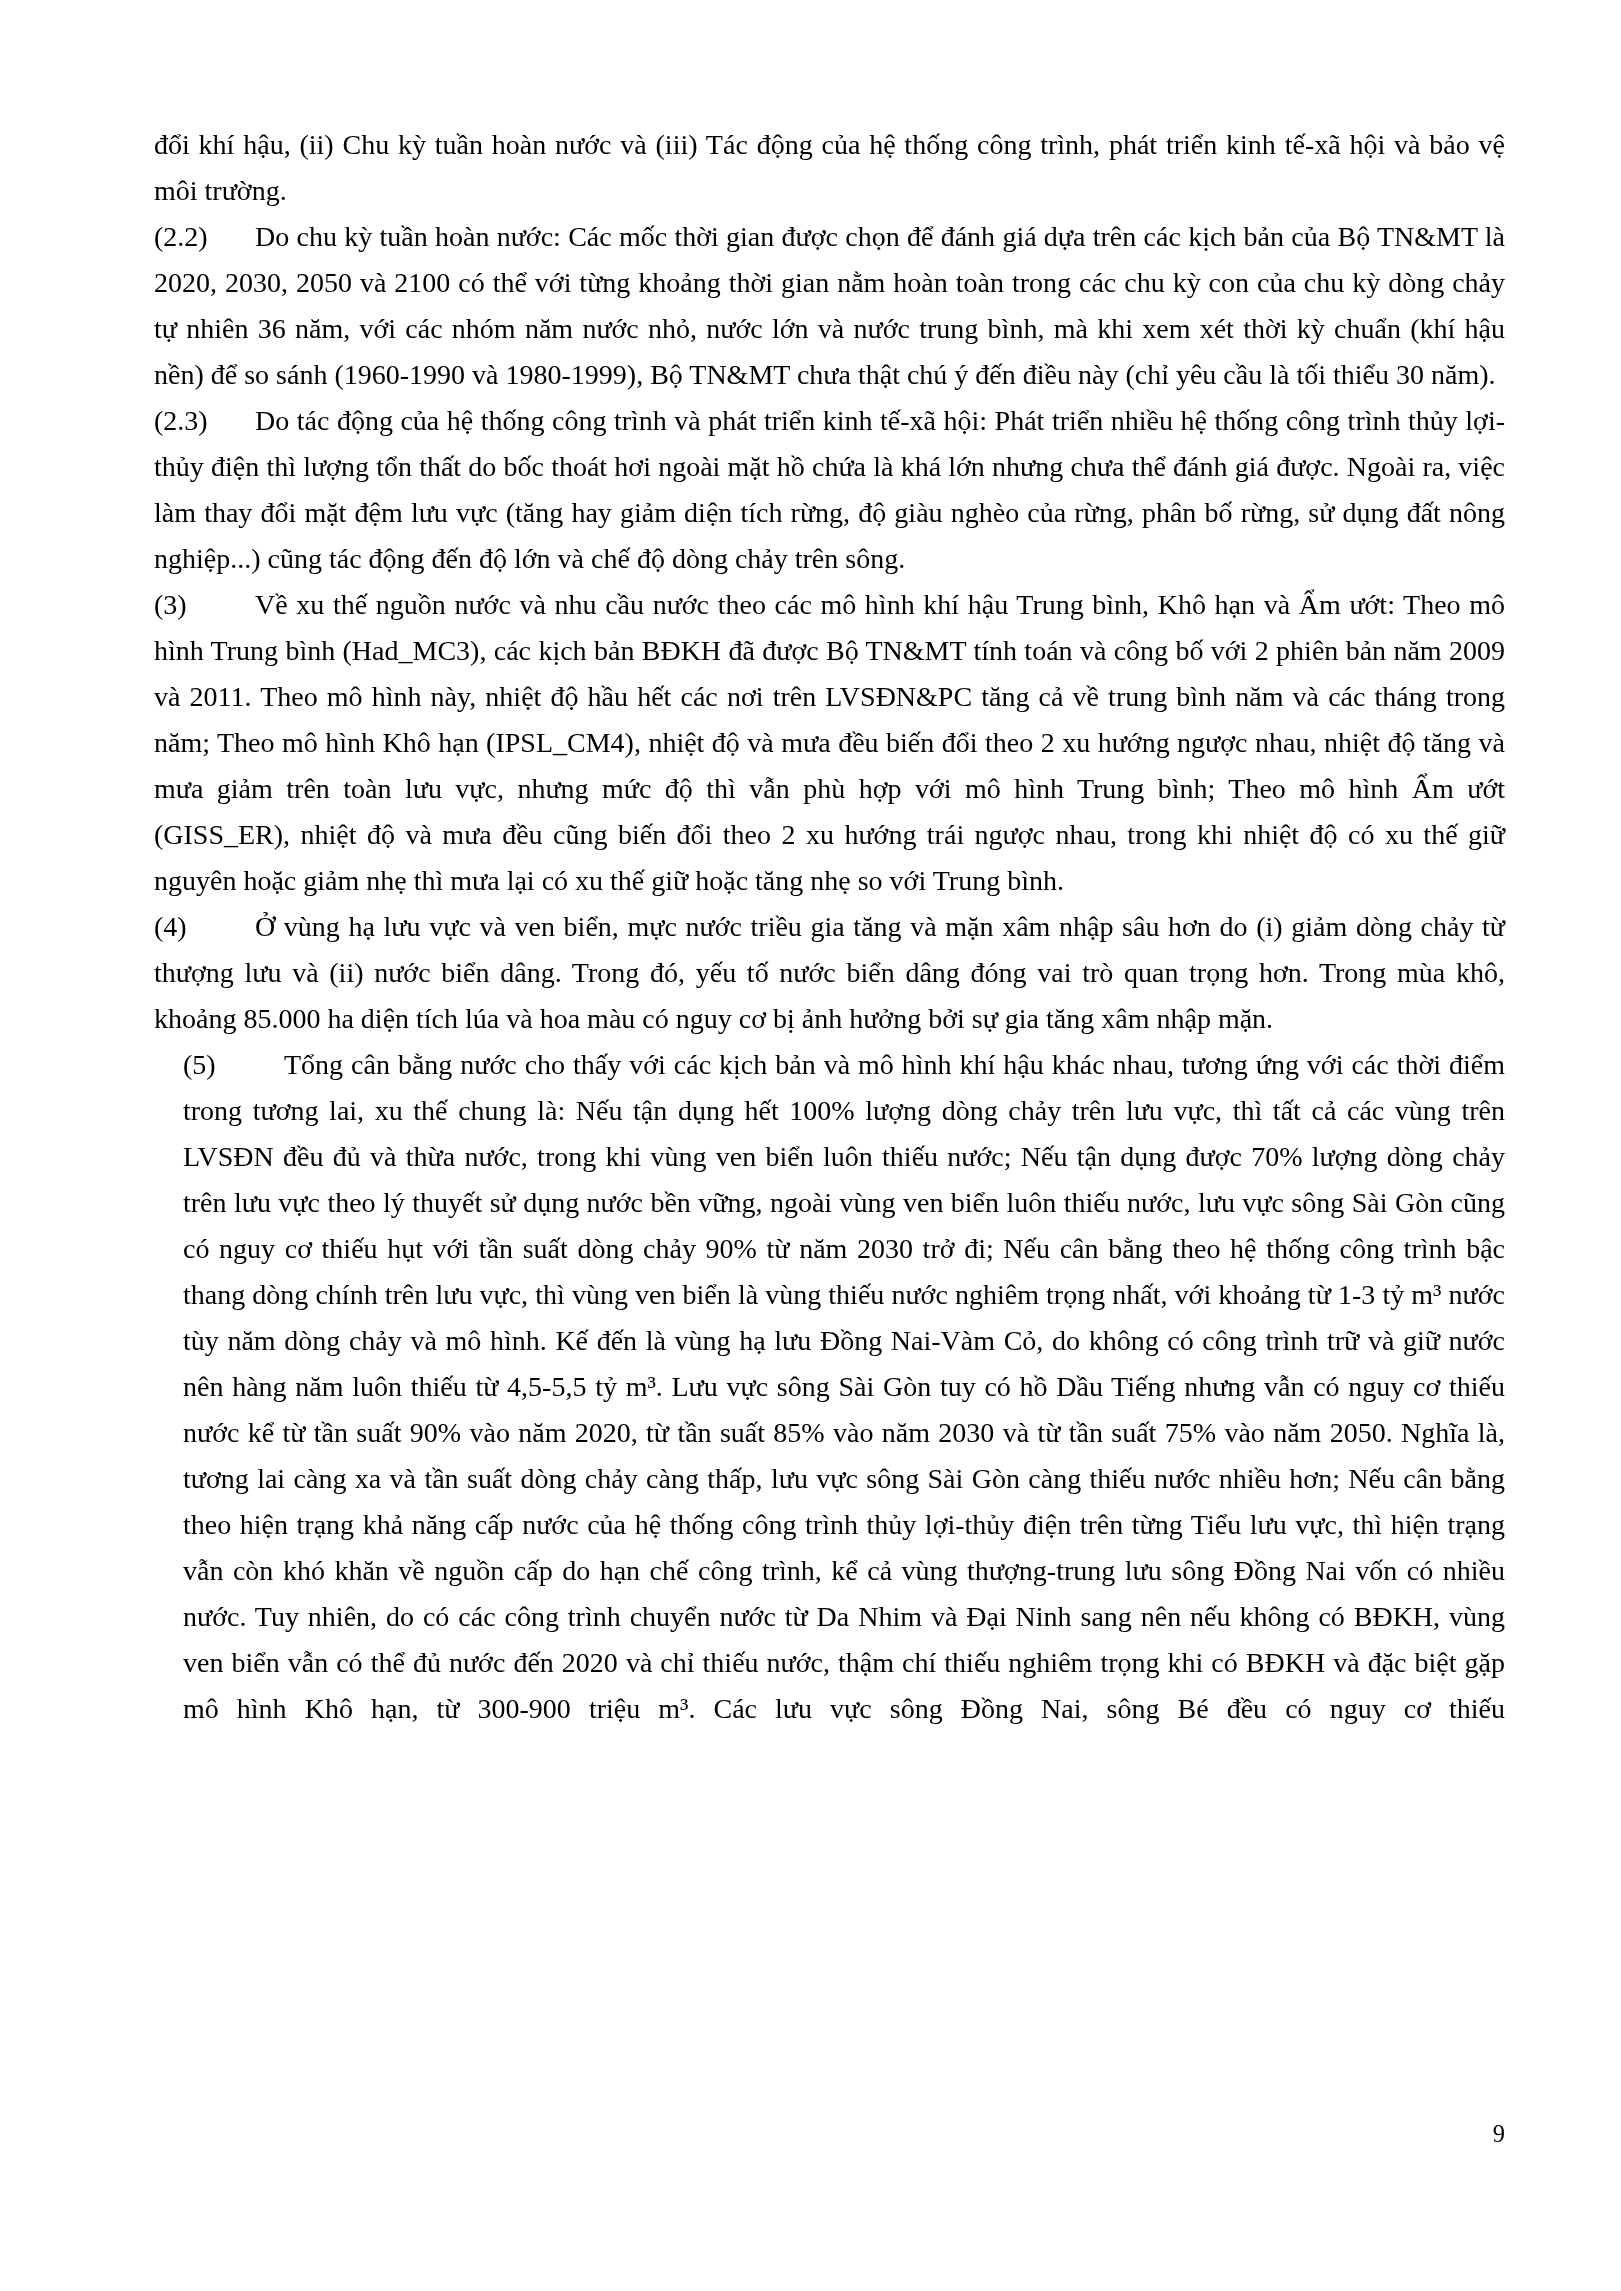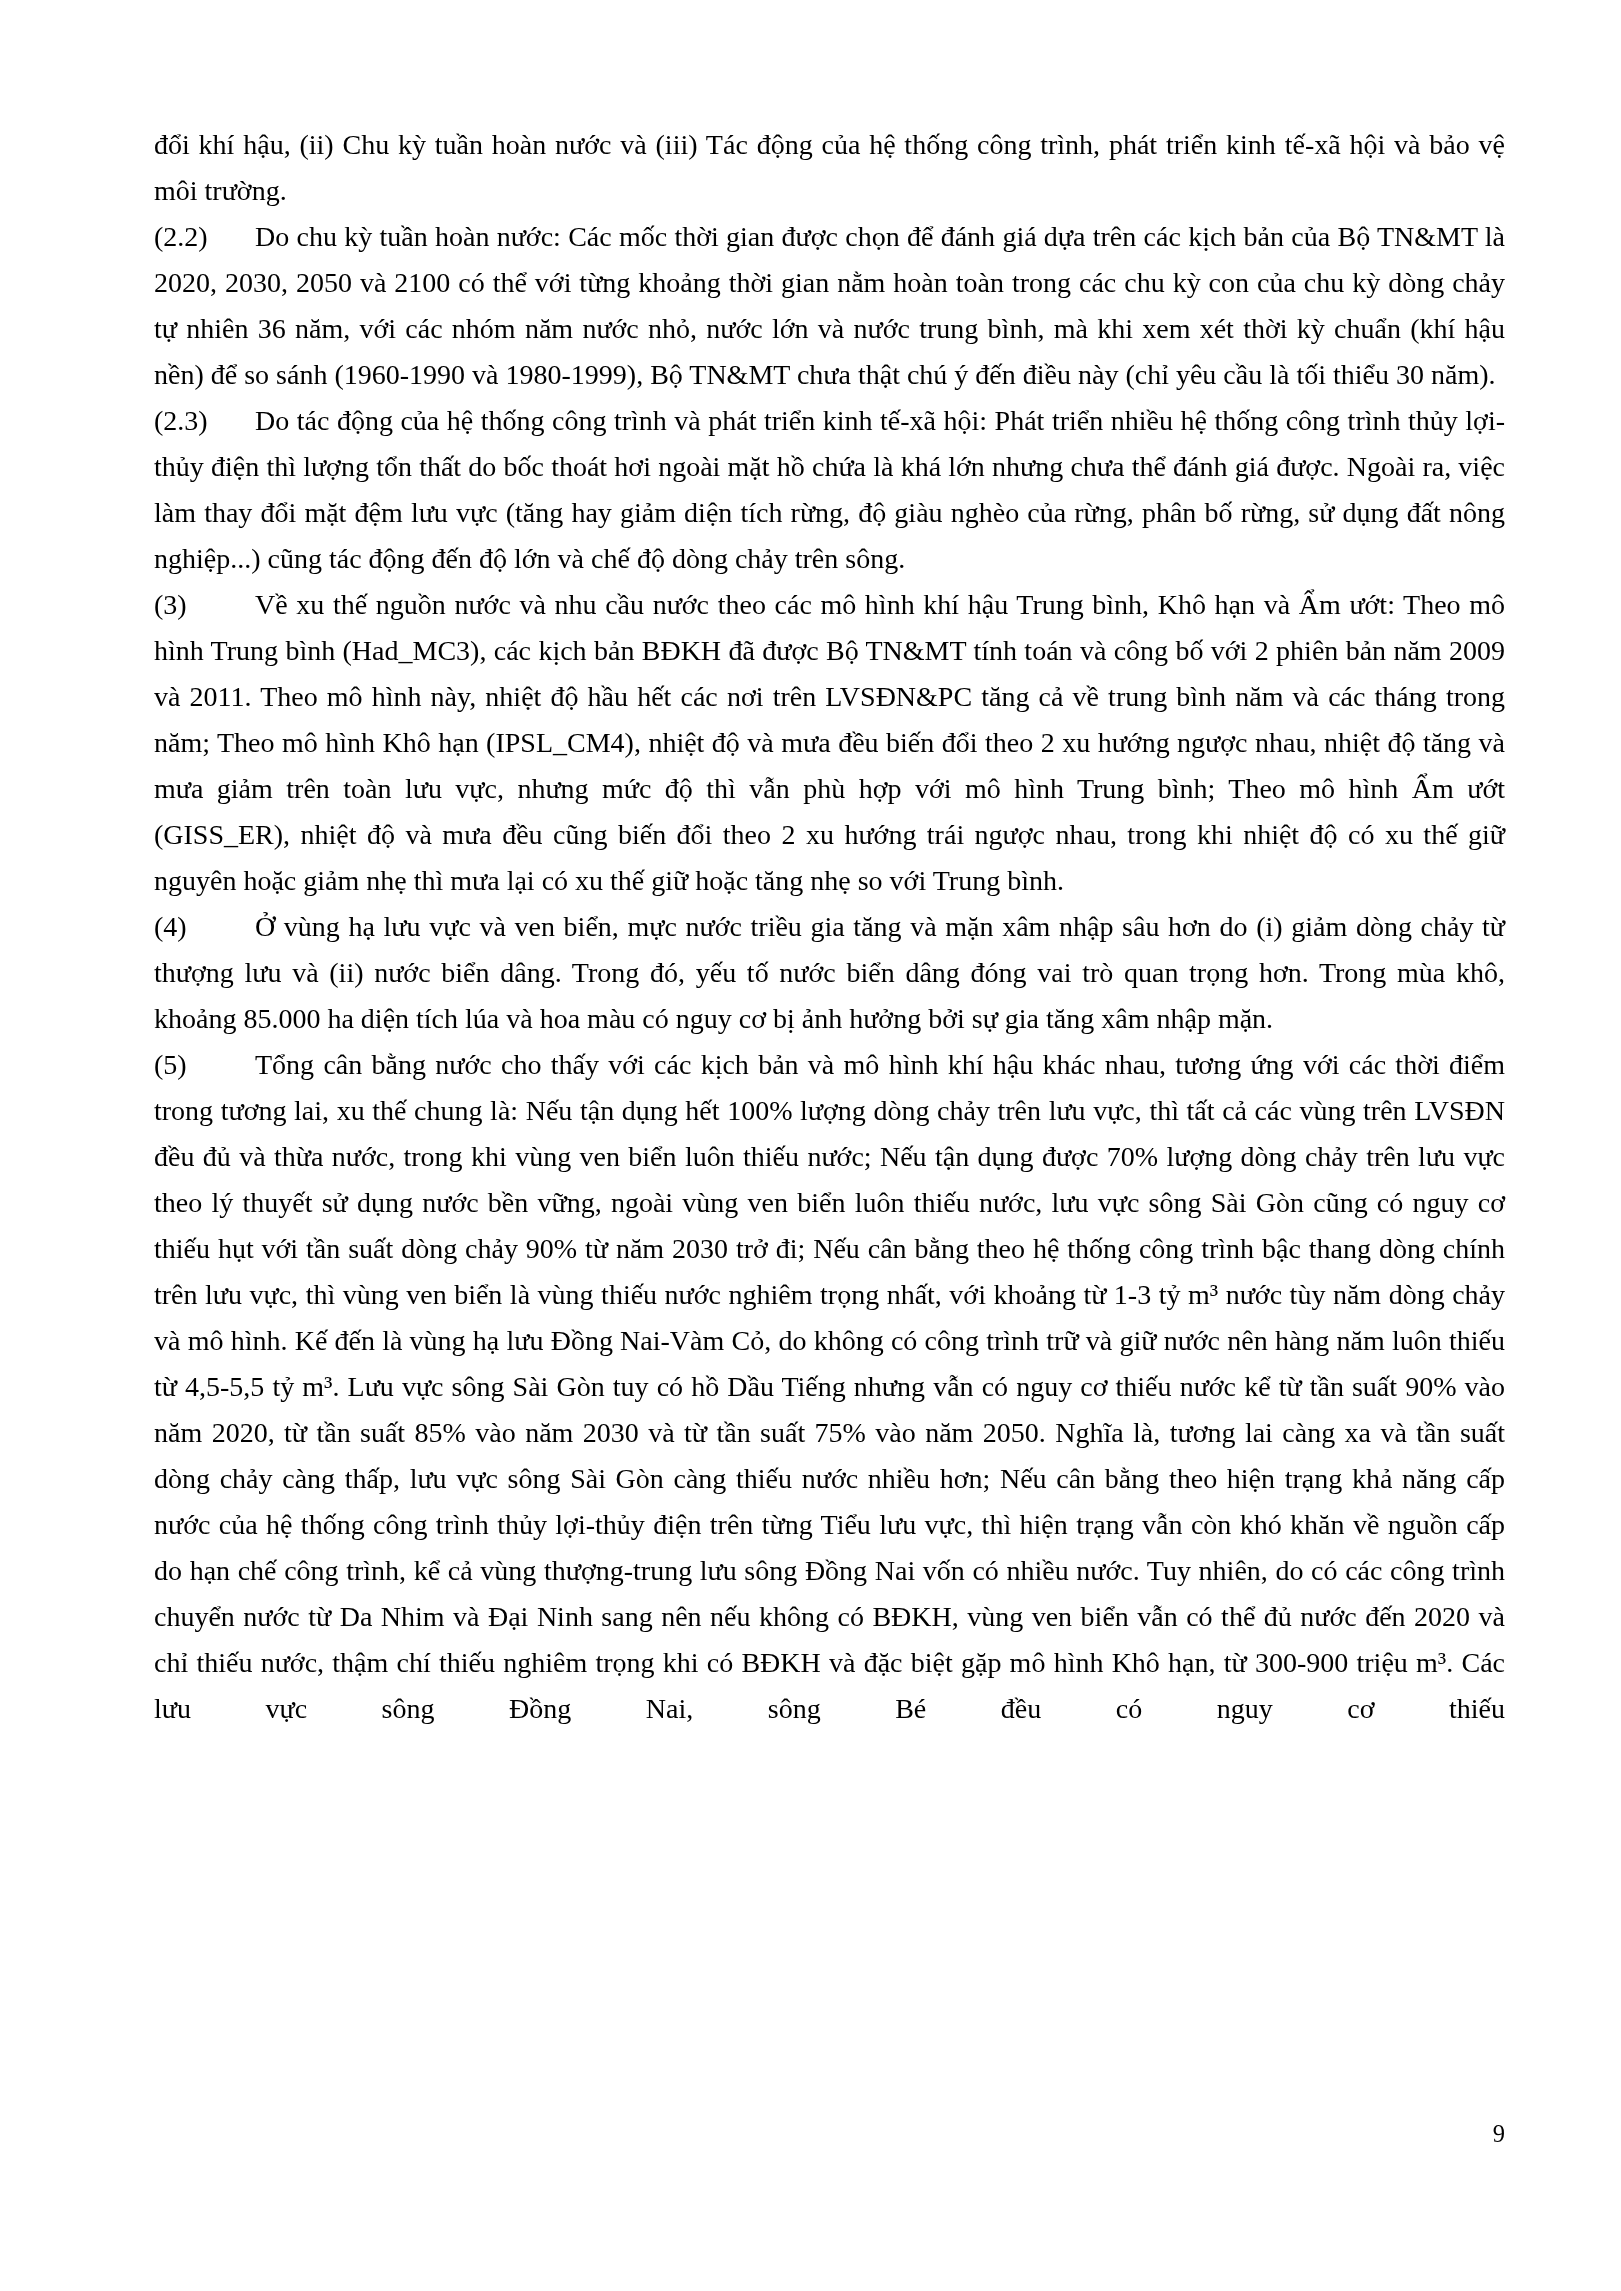--- a/index.html
+++ b/index.html
@@ -24,20 +24,21 @@
     font-size: 28px;
     line-height: 46px;
     text-align: justify;
   }
   .para {
     margin: 0;
     padding: 0;
   }
   .para.fill-last {
     text-align-last: justify;
+    margin-left: 29px;
   }
   .pnum {
     display: inline-block;
     width: 101px;
   }
   .page-number {
     position: absolute;
     top: 2119px;
     left: 154px;
     width: 1351px;

